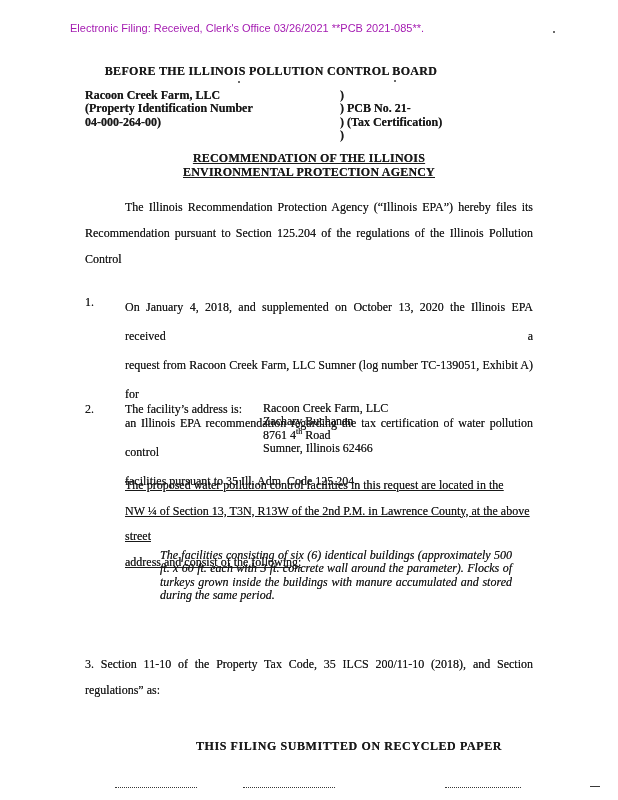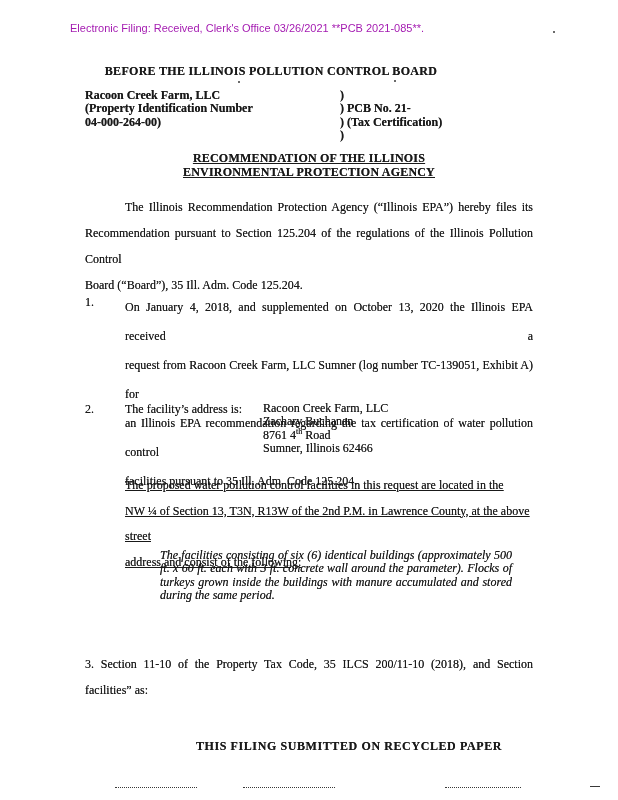--- a/index.html
+++ b/index.html
@@ -61,21 +61,20 @@
   </div>
 
   <div class="abs ctr scan" style="left:0; top:152px; width:618px;">
     <div class="title-line b">RECOMMENDATION OF THE ILLINOIS</div>
     <div class="title-line b">ENVIRONMENTAL PROTECTION AGENCY</div>
   </div>
 
   <div class="abs scan" style="left:85px; top:194px; width:448px; line-height:26px;">
     <span class="body-line jl ind">The Illinois Recommendation Protection Agency (“Illinois EPA”) hereby files its</span>
     <span class="body-line jl">Recommendation pursuant to Section 125.204 of the regulations of the Illinois Pollution Control</span>
-    <span class="body-line">Board (“Board”), 35 Ill. Adm. Code 125.204.</span>
   </div>
 
   <div class="abs num scan" style="left:85px; top:295px;">1.</div>
   <div class="abs scan" style="left:125px; top:293px; width:408px; line-height:29px;">
     <span class="body-line jl">On January 4, 2018, and supplemented on October 13, 2020 the Illinois EPA received a</span>
     <span class="body-line jl">request from Racoon Creek Farm, LLC Sumner (log number TC-139051, Exhibit A) for</span>
     <span class="body-line jl">an Illinois EPA recommendation regarding the tax certification of water pollution control</span>
     <span class="body-line">facilities pursuant to 35 Ill. Adm. Code 125.204.</span>
   </div>
 
@@ -97,21 +96,21 @@
   <div class="abs scan" style="left:160px; top:549px; width:352px; line-height:13.4px;font-style:italic;">
     <span class="body-line jl">The facilities consisting of six (6) identical buildings (approximately 500</span>
     <span class="body-line jl">ft. x 60 ft. each with 3 ft. concrete wall around the parameter). Flocks of</span>
     <span class="body-line jl">turkeys grown inside the buildings with manure accumulated and stored</span>
     <span class="body-line">during the same period.</span>
   </div>
 
 
   <div class="abs scan" style="left:85px; top:651px; width:448px; line-height:26px;">
     <span class="body-line jl"><span class="num">3.</span> <span>Section 11-10 of the Property Tax Code, 35 ILCS 200/11-10 (2018), and Section</span></span>
-    <span class="body-line">facilities” as:</span>
+    <span class="body-line">regulations” as:</span>
   </div>
 
   <div class="abs ctr b scan" style="left:0; top:739px; width:618px; font-size:12px; letter-spacing:0.6px;padding-left:40px;">THIS FILING SUBMITTED ON RECYCLED PAPER</div>
 
   <div class="artifact" style="left:115px; top:787px; width:82px;"></div>
   <div class="artifact" style="left:243px; top:787px; width:92px;"></div>
   <div class="artifact" style="left:445px; top:787px; width:76px;"></div>
   <div class="artifact" style="left:590px; top:786px; width:10px; border-top-style:solid;"></div>
 
 </div>

